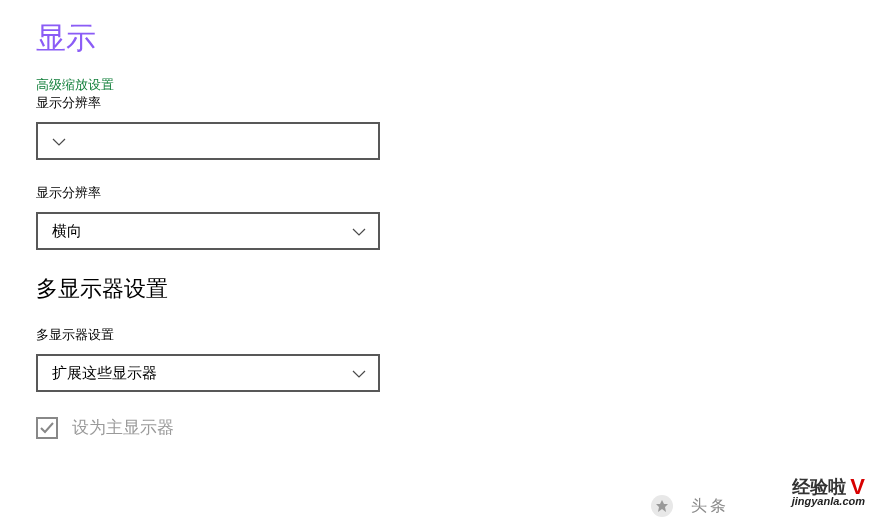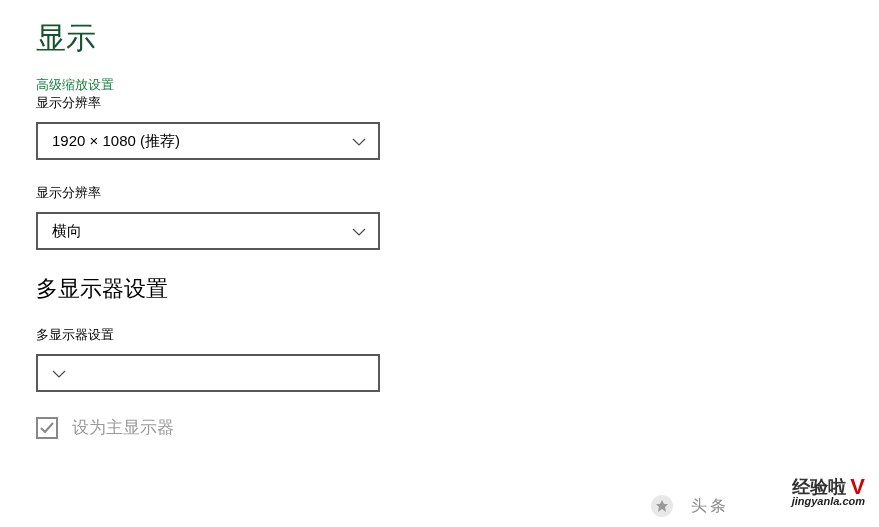--- a/index.html
+++ b/index.html
@@ -12,21 +12,21 @@
       background: #ffffff;
       width: 879px;
       height: 527px;
       padding: 18px 0 0 36px;
       overflow: hidden;
       position: relative;
     }
     .page-title {
       font-size: 30px;
       font-weight: 500;
-      color: #14532d;
+      color: #8b5cf6;
       margin-bottom: 16px;
     }
     .link {
       color: #15803d;
       font-size: 13px;
       text-decoration: none;
       display: inline-block;
       cursor: pointer;
     }
     .field-label {
@@ -137,21 +137,20 @@
 <body>
 
 
 
 <h1 class="page-title">显示</h1>
 
 <a class="link">高级缩放设置</a>
 
 <div class="field-label">显示分辨率</div>
 <div class="dropdown">
-  <span class="dropdown-value">1920 × 1080 (推荐)</span>
   <span class="chev">
     <svg width="14" height="8" viewBox="0 0 14 8">
         <polyline points="1,1 7,7 13,1" fill="none" stroke="#4a4a4a" stroke-width="1.2"></polyline>
       </svg>
   </span>
 </div>
 
 <div class="field-label">显示分辨率</div>
 <div class="dropdown">
   <span class="dropdown-value">横向</span>
@@ -159,20 +158,21 @@
     <svg width="14" height="8" viewBox="0 0 14 8">
         <polyline points="1,1 7,7 13,1" fill="none" stroke="#4a4a4a" stroke-width="1.2"></polyline>
       </svg>
   </span>
 </div>
 
 <h2 class="section-title">多显示器设置</h2>
 
 <div class="field-label">多显示器设置</div>
 <div class="dropdown">
+  <span class="dropdown-value">扩展这些显示器</span>
   <span class="chev">
     <svg width="14" height="8" viewBox="0 0 14 8">
         <polyline points="1,1 7,7 13,1" fill="none" stroke="#4a4a4a" stroke-width="1.2"></polyline>
       </svg>
   </span>
 </div>
 
 <div class="checkbox-row">
   <span class="checkbox">
     <svg width="14" height="12" viewBox="0 0 14 12">

